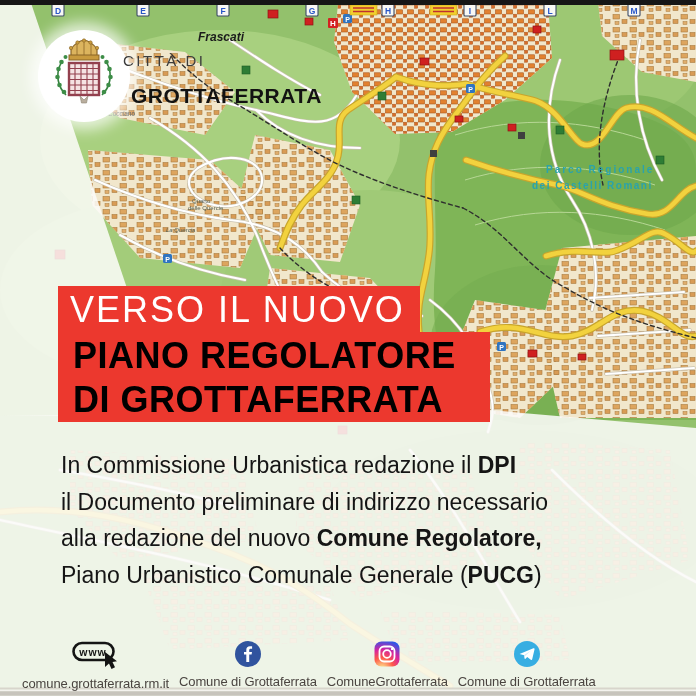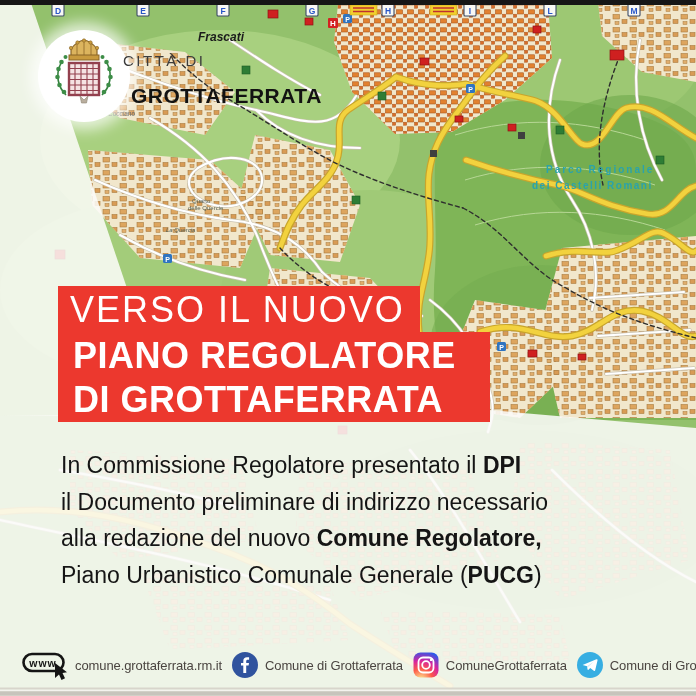--- a/index.html
+++ b/index.html
@@ -25,31 +25,31 @@
   .logo-t1{position:absolute;left:123px;top:52px;font-size:15px;letter-spacing:2.5px;color:#3c3c3c;font-weight:500;}
   .logo-t2{position:absolute;left:131px;top:84px;font-size:21px;font-weight:800;color:#121212;letter-spacing:.5px;}
 
   .banner1{
     position:absolute;left:58px;top:286px;width:362px;height:46px;box-sizing:border-box;
     background:var(--red);color:#fff;font-size:36px;font-weight:500;letter-spacing:2px;
     line-height:48px;padding-left:12px;white-space:nowrap;
   }
   .banner2{
     position:absolute;left:58px;top:332px;width:432px;height:90px;box-sizing:border-box;
-    background:var(--red);color:#ffffff;font-size:36px;font-weight:800;letter-spacing:.5px;
+    background:var(--red);color:#000000;font-size:36px;font-weight:800;letter-spacing:.5px;
     line-height:44px;padding:2px 0 0 15px;white-space:nowrap;
   }
   .bodytext{position:absolute;left:61px;top:447px;width:606px;font-size:23px;line-height:36.5px;color:#151515;font-weight:500;}
   .bodytext .b{font-weight:800;}
 
   .footer{
     position:absolute;left:0;top:643px;width:696px;height:44px;box-sizing:border-box;
     display:flex;align-items:center;padding-left:22px;gap:10px;
   }
-  .fitem{display:flex;align-items:center;gap:7px;cursor:pointer;}
+  .fitem{display:flex;align-items:center;gap:7px;cursor:pointer;flex-direction:column;}
   .flabel{font-size:13px;color:#4a4440;letter-spacing:-0.1px;white-space:nowrap;}
 </style>
 </head>
 <body>
 
 <div class="stage">
 
   <svg class="map" viewBox="0 0 696 696">
     <defs>
       <pattern id="pTan" width="17" height="13" patternUnits="userSpaceOnUse">
@@ -346,21 +346,21 @@
   <div class="logo-t1">CITTÀ DI</div>
   <div class="logo-t2">GROTTAFERRATA</div>
 
   <div class="banner1">VERSO IL NUOVO</div>
   <div class="banner2">
     <div>PIANO REGOLATORE</div>
     <div>DI GROTTAFERRATA</div>
   </div>
 
   <div class="bodytext">
-    <div><span>In Commissione Regolatore presentato il </span><span class="b">DPI</span><span></span></div>
+    <div><span>In Commissione Urbanistica redazione il </span><span class="b">DPI</span><span></span></div>
     <div><span>il Documento preliminare di indirizzo necessario</span><span class="b"></span><span></span></div>
     <div><span>alla redazione del nuovo </span><span class="b">Comune Regolatore,</span><span></span></div>
     <div><span>Piano Urbanistico Comunale Generale (</span><span class="b">PUCG</span><span>)</span></div>
   </div>
 
   <div class="footer">
 
     <div class="fitem">
       <svg width="46" height="30" viewBox="0 0 46 30">
         <rect x="1.5" y="4" width="40" height="17" rx="8.5" fill="none" stroke="#141414" stroke-width="2.6"></rect>

